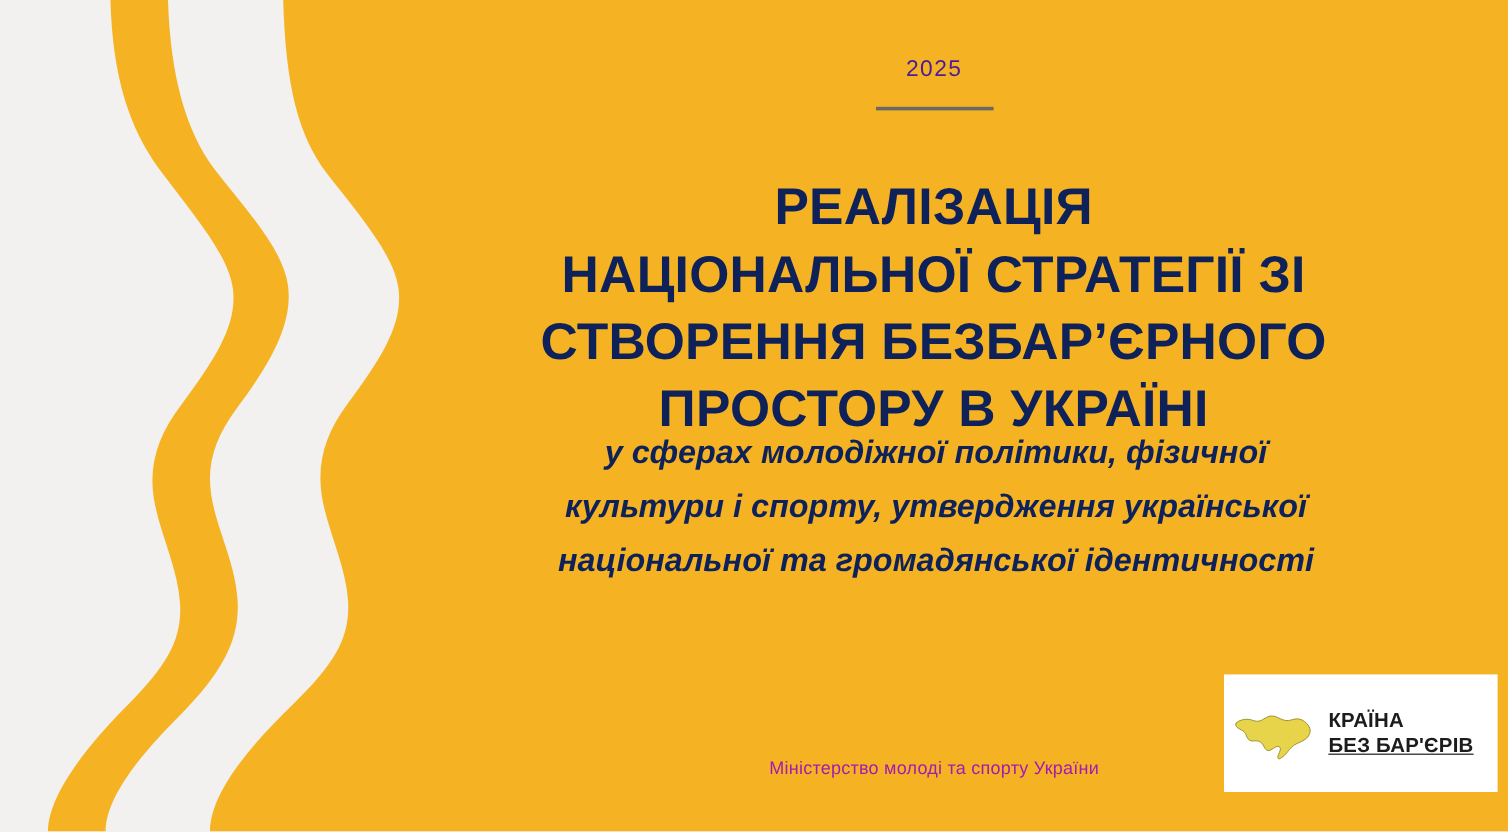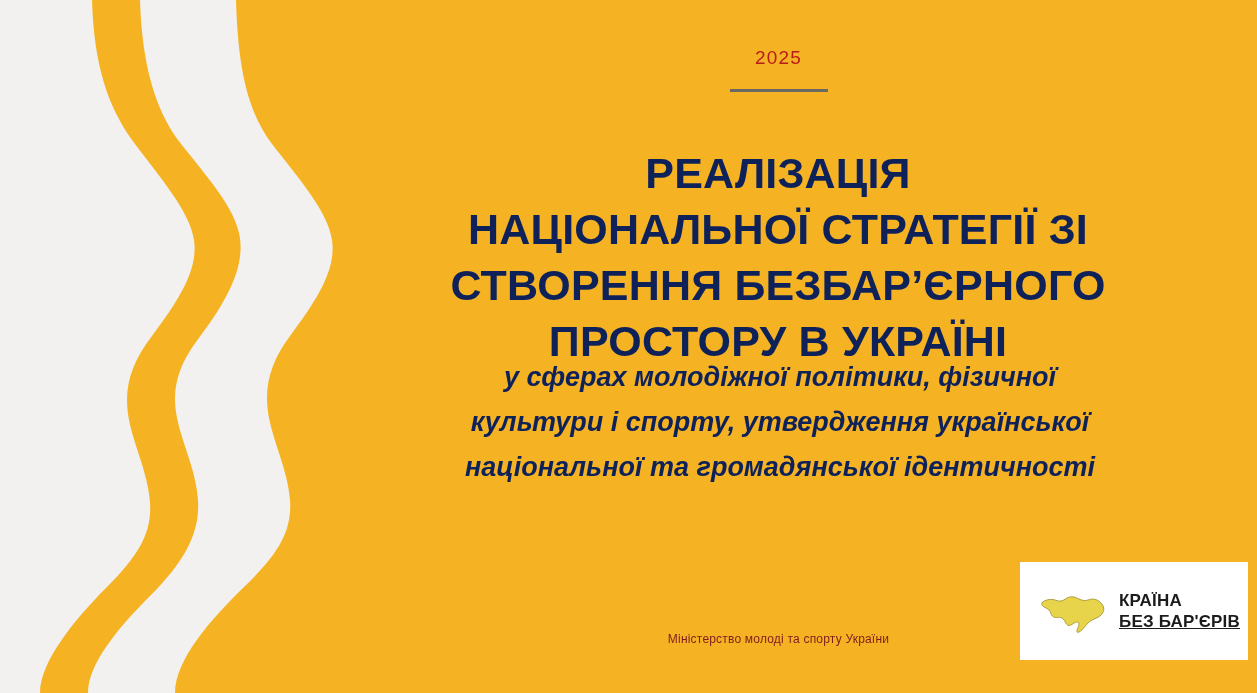--- a/index.html
+++ b/index.html
@@ -30,21 +30,21 @@
 
   .year-block{
     position:absolute;
     left:0;top:48px;
     width:957px;
     text-align:center;
   }
   .year{
     font-size:19px;
     letter-spacing:1.2px;
-    color:#b91c1c;
+    color:#4c1d95;
     line-height:1;
   }
   .year-rule{
     width:98px;height:3px;
     background:#6A6A62;
     margin:22px auto 0 auto;
   }
 
   .title{
     position:absolute;
@@ -70,35 +70,35 @@
     font-size:27px;
     line-height:45px;
   }
   .subtitle .sline{display:block;white-space:nowrap;}
 
   .footer{
     position:absolute;
     left:0;top:632px;
     width:957px;
     text-align:center;
-    color:#7f1d1d;
-    font-size:12px;
+    color:#a21caf;
+    font-size:15px;
     letter-spacing:0.2px;
   }
 
   
   .logo-box{
     position:absolute;
     left:1020px;top:562px;
     width:228px;height:98px;
     background:#FFFFFF;
     display:flex;
     align-items:center;
     justify-content:flex-start;
-    padding-left:18px;
+    padding-left:6px;
     box-sizing:border-box;
   }
   .logo-map{
     width:70px;height:50px;
     flex:0 0 auto;
     margin-right:11px;
   }
   .logo-text{
     color:#1C1C1C;
     font-weight:bold;

